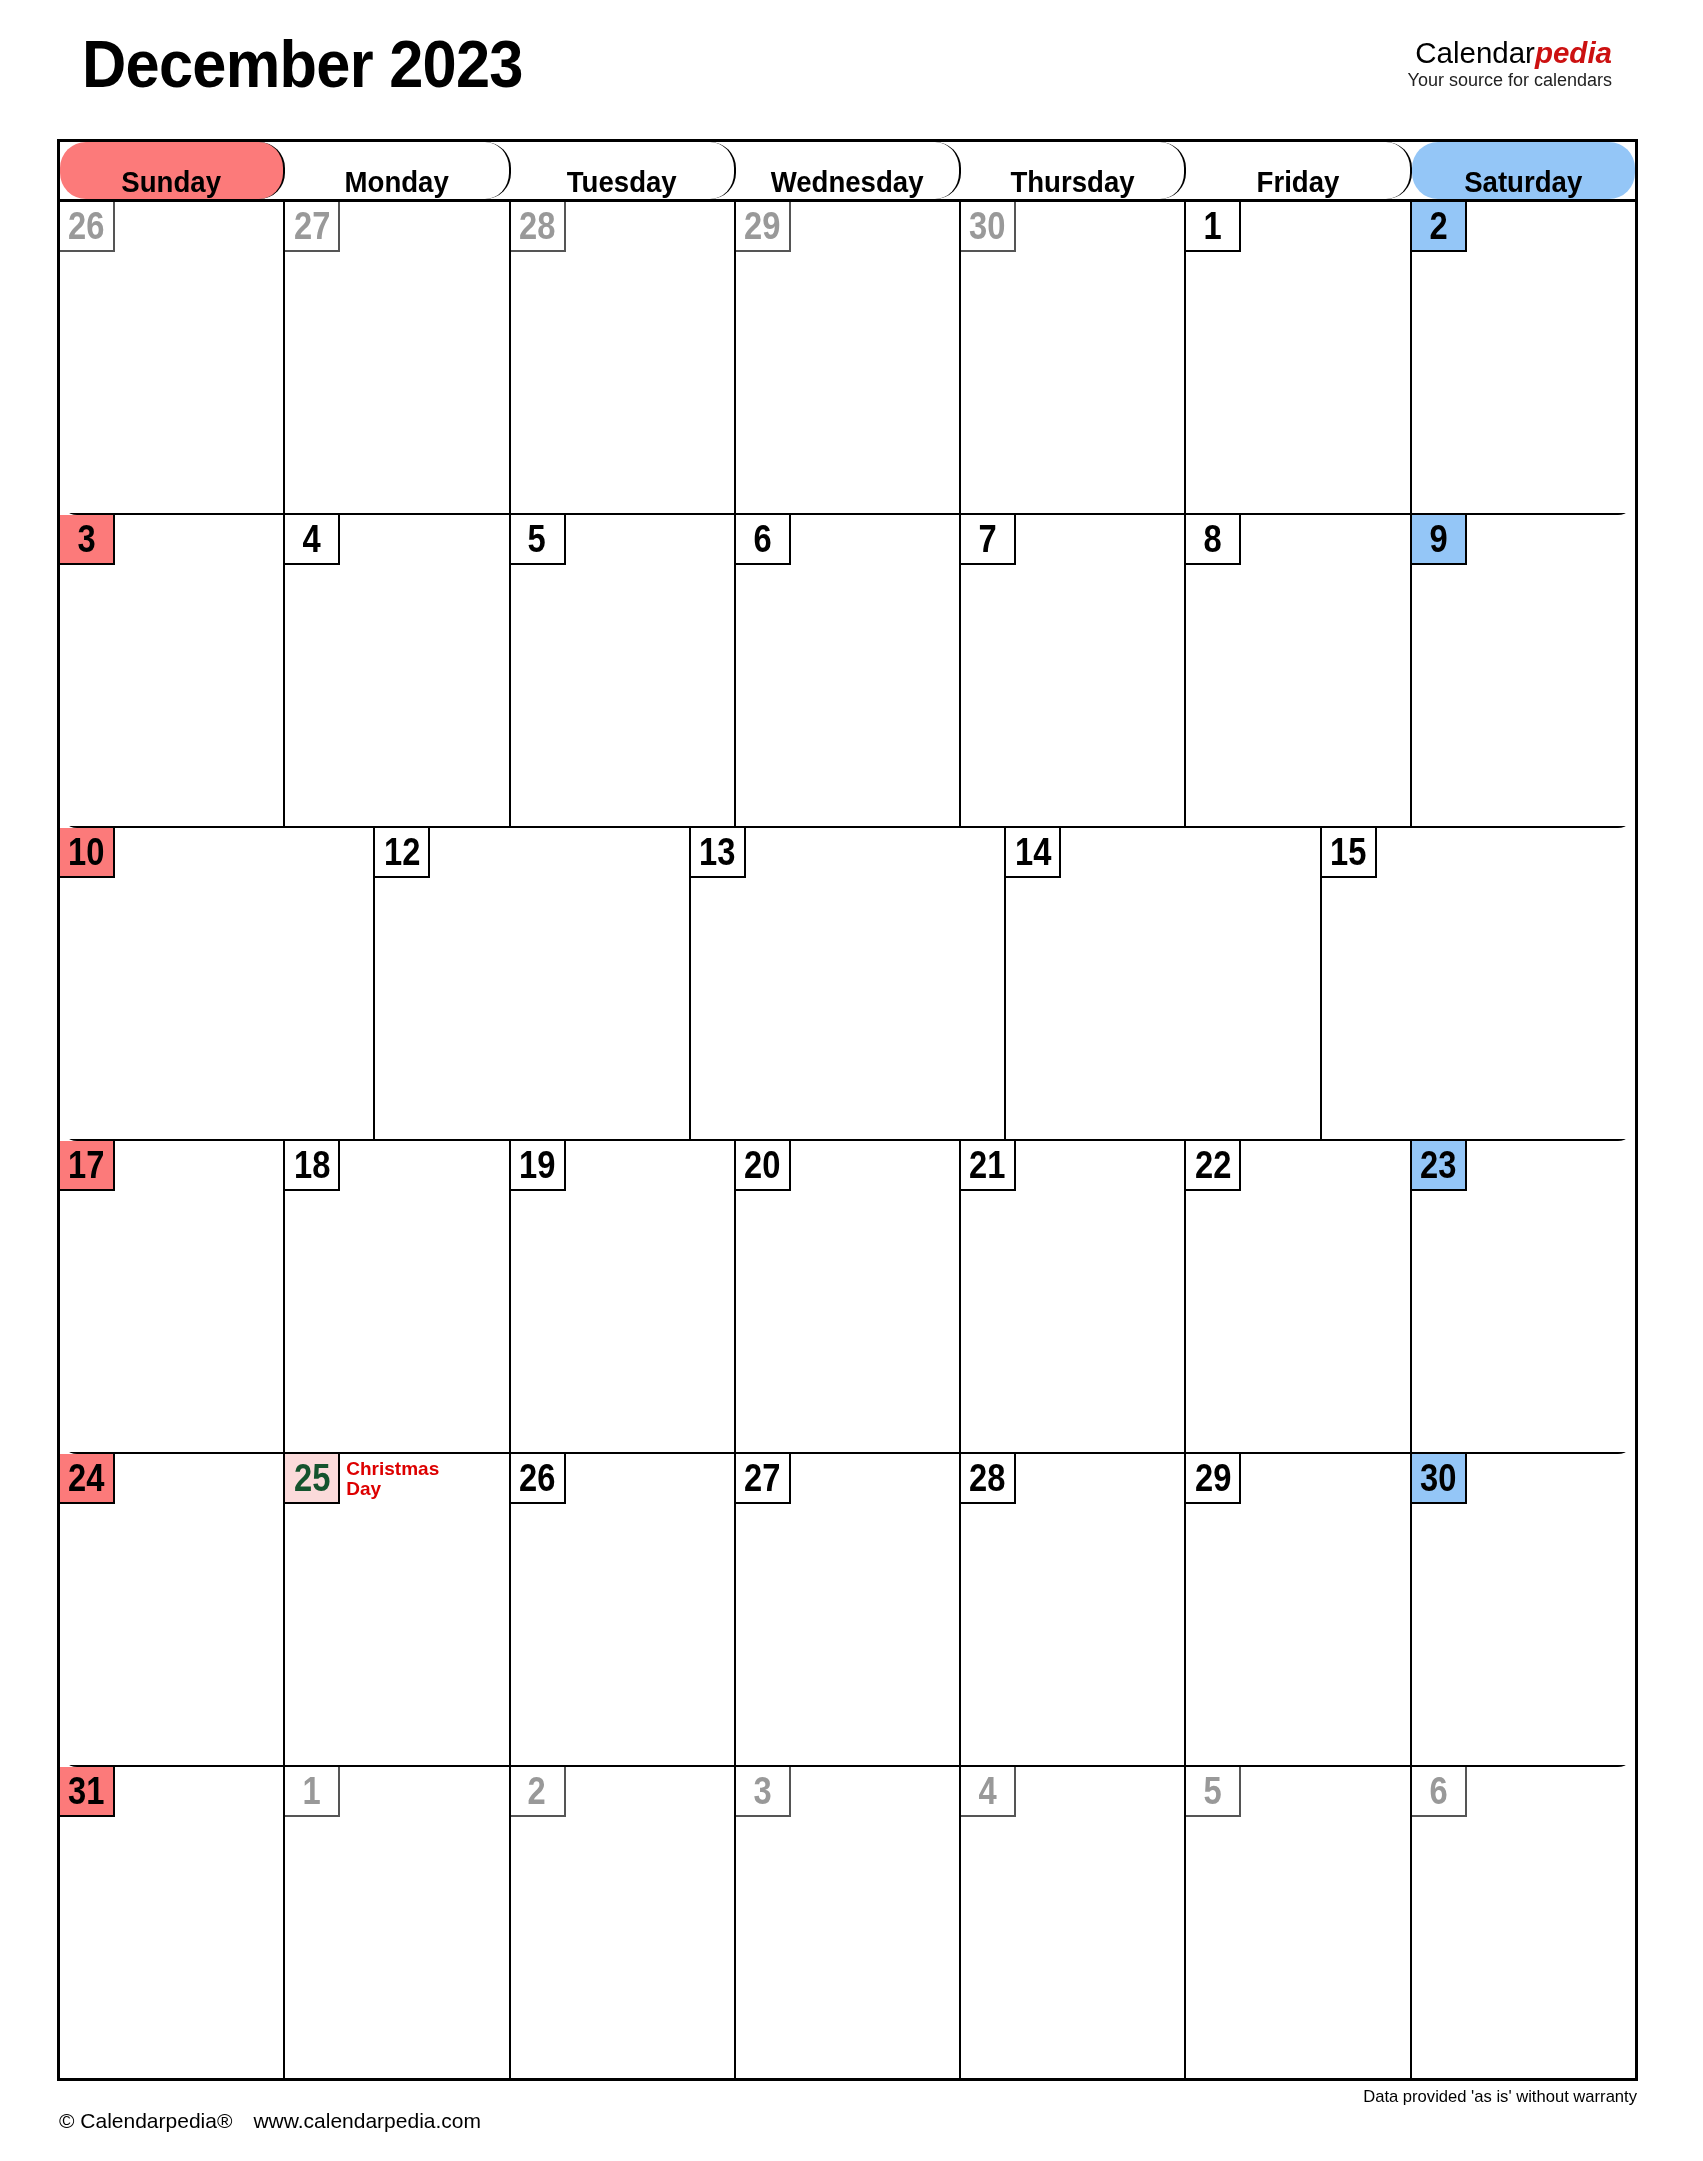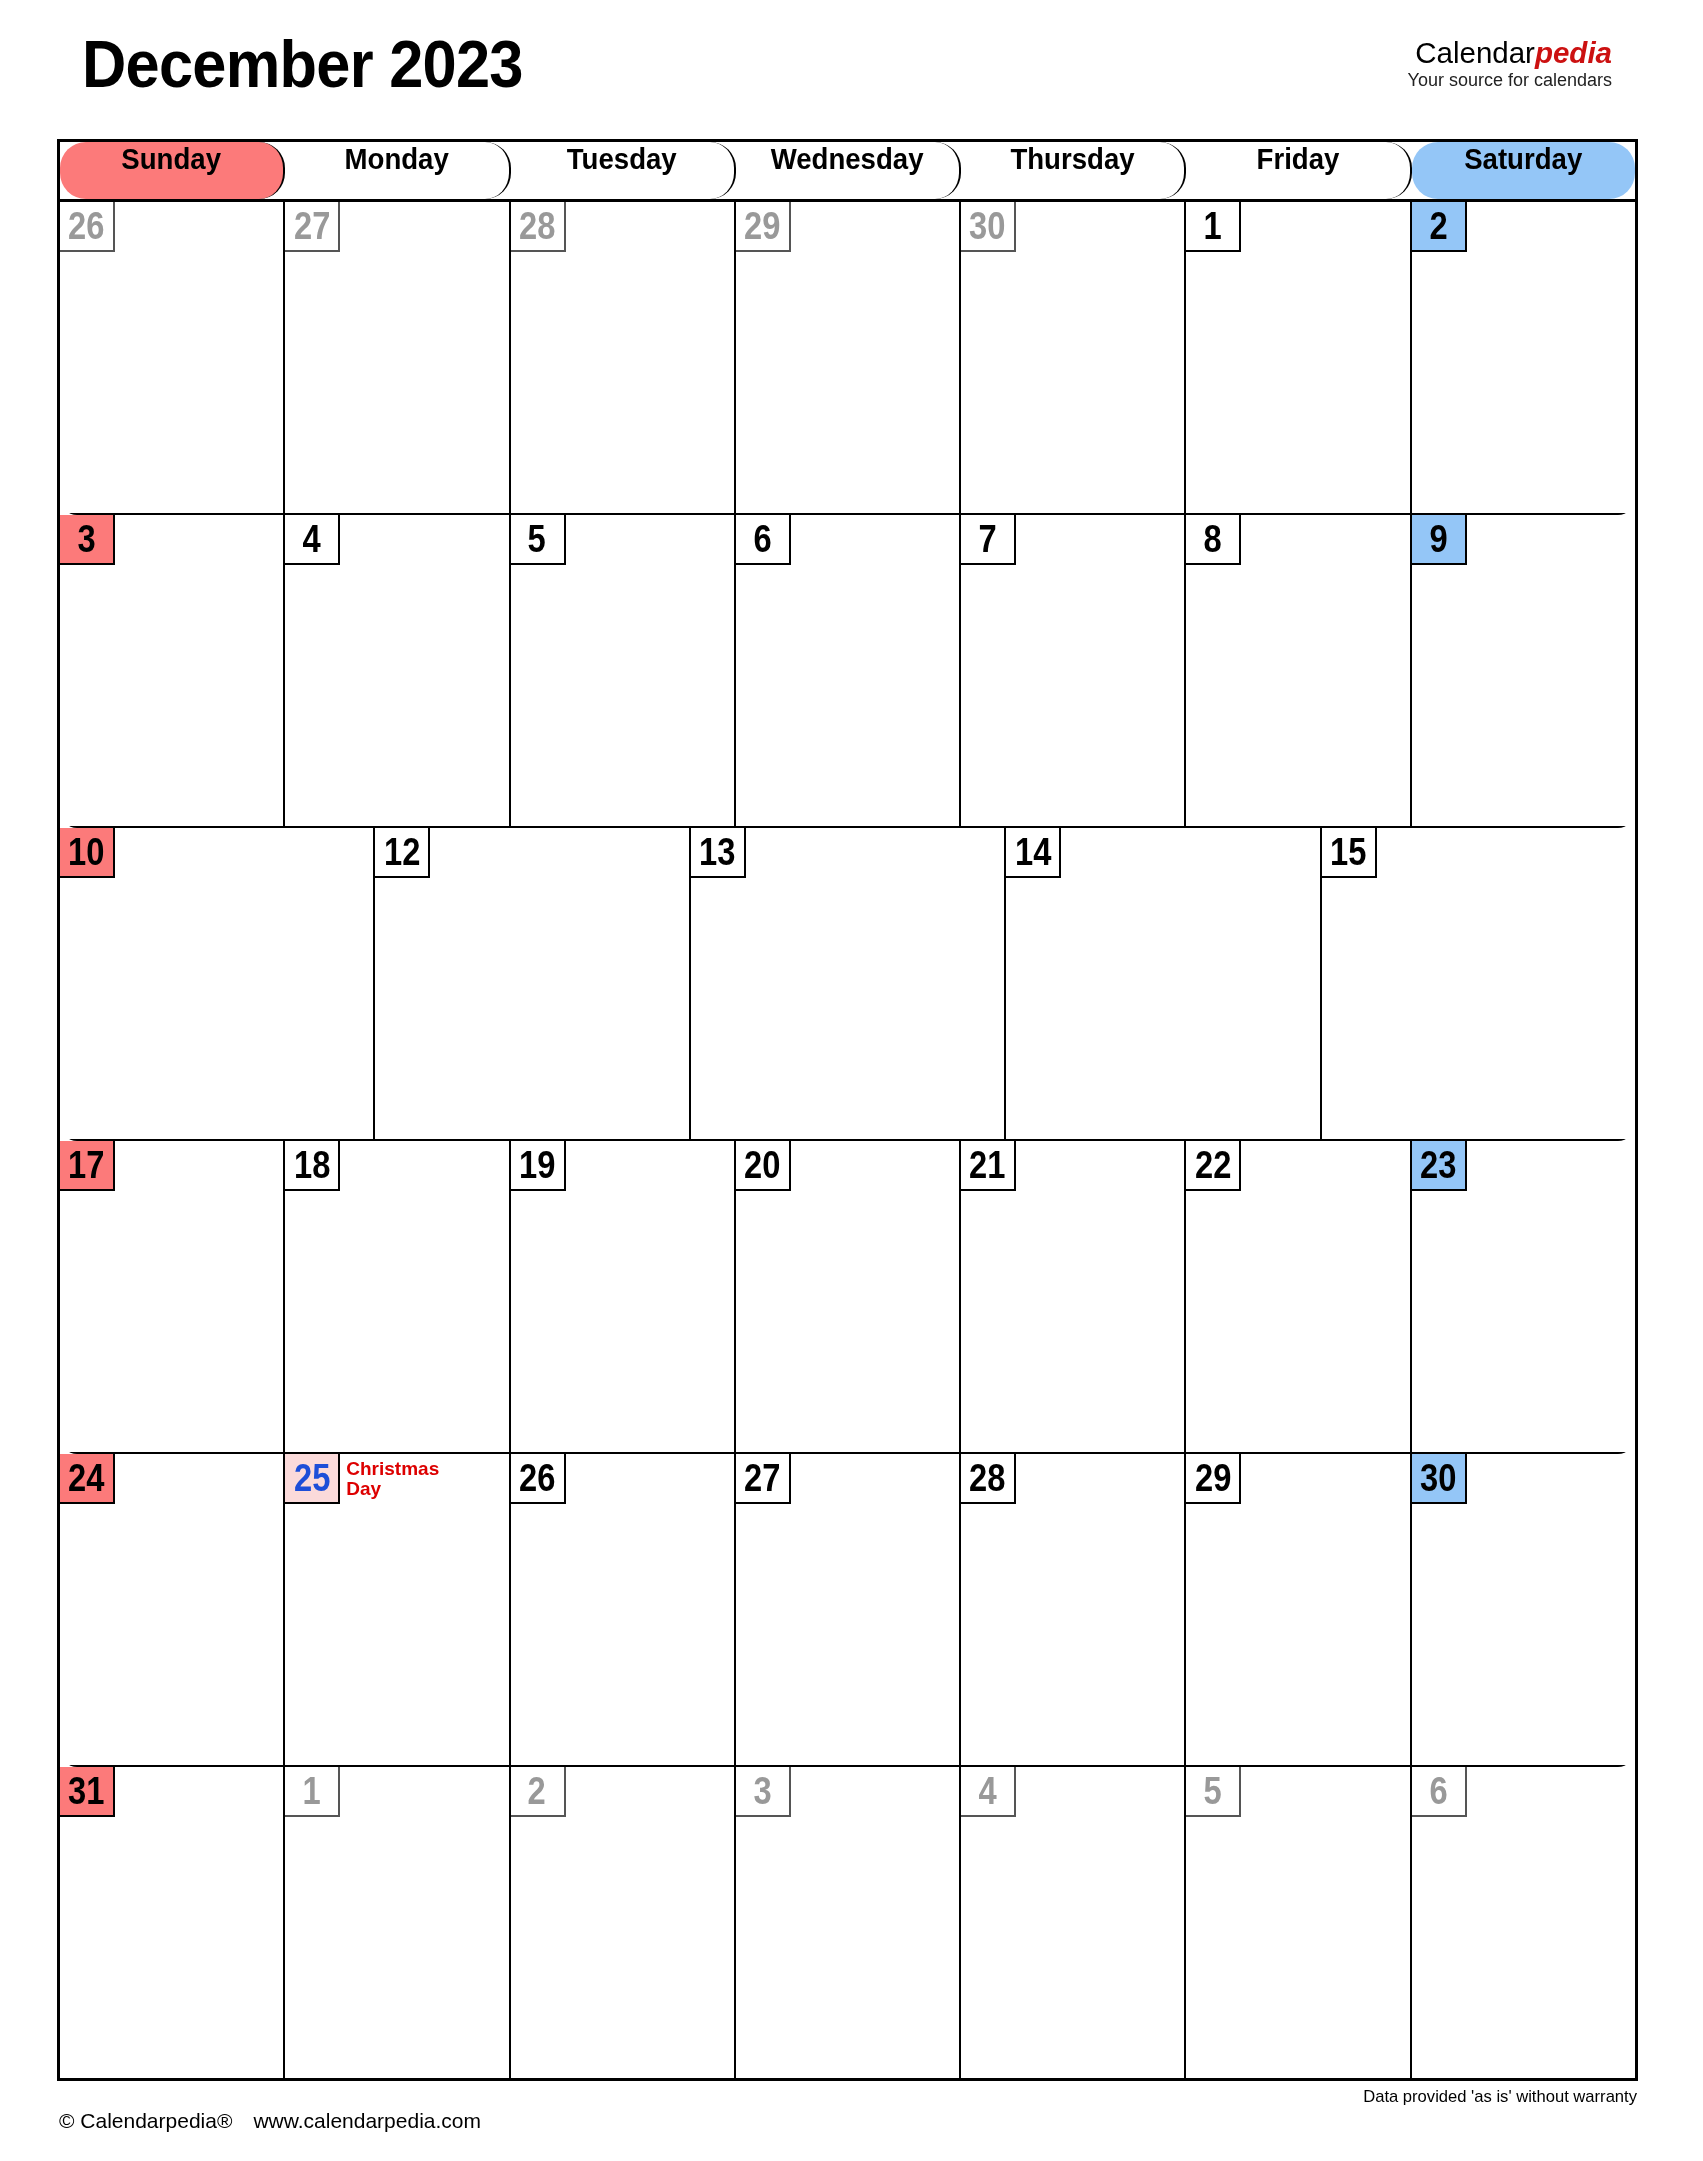--- a/index.html
+++ b/index.html
@@ -80,21 +80,21 @@
   .weekday-row {
     display: flex;
     height: 60px;
     border-bottom: 3.8px solid #000000;
     flex: 0 0 auto;
   }
   .weekday {
     flex: 1 1 0;
     border-right: 2.3px solid #000000;
     display: flex;
-    align-items: flex-start;
+    align-items: flex-end;
     justify-content: center;
     font-size: 30px;
     font-weight: bold;
     color: #000000;
     background: #ffffff;
     transform-origin: center;
     border-radius: 26px;
   }
   .weekday:last-child { border-right: none; }
   .weekday.sunday   { background: #fc7a7a; }
@@ -142,21 +142,21 @@
   }
   .daynum span { transform: scaleX(0.86); display:block; }
 
   .day-cell.sunday   .daynum { background: #fc7a7a; border-color: #000000; }
   .day-cell.saturday .daynum { background: #94c6f7; border-color: #000000; }
 
   .day-cell.other .daynum { color: #999999; background: #ffffff; border-color: #555555; }
   .day-cell.other.sunday .daynum,
   .day-cell.other.saturday .daynum { background: #ffffff; color: #999999; border-color: #555555; }
 
-  .day-cell.holiday .daynum { background: #fbdada; color: #1d4ed8; }
+  .day-cell.holiday .daynum { background: #fbdada; color: #14532d; }
 
   .event-label {
     font-size: 19px;
     font-weight: bold;
     color: #dd0000;
     line-height: 1.08;
     padding: 4.5px 0 0 6px;
     width: 102px;
     flex: 0 0 auto;
   }

